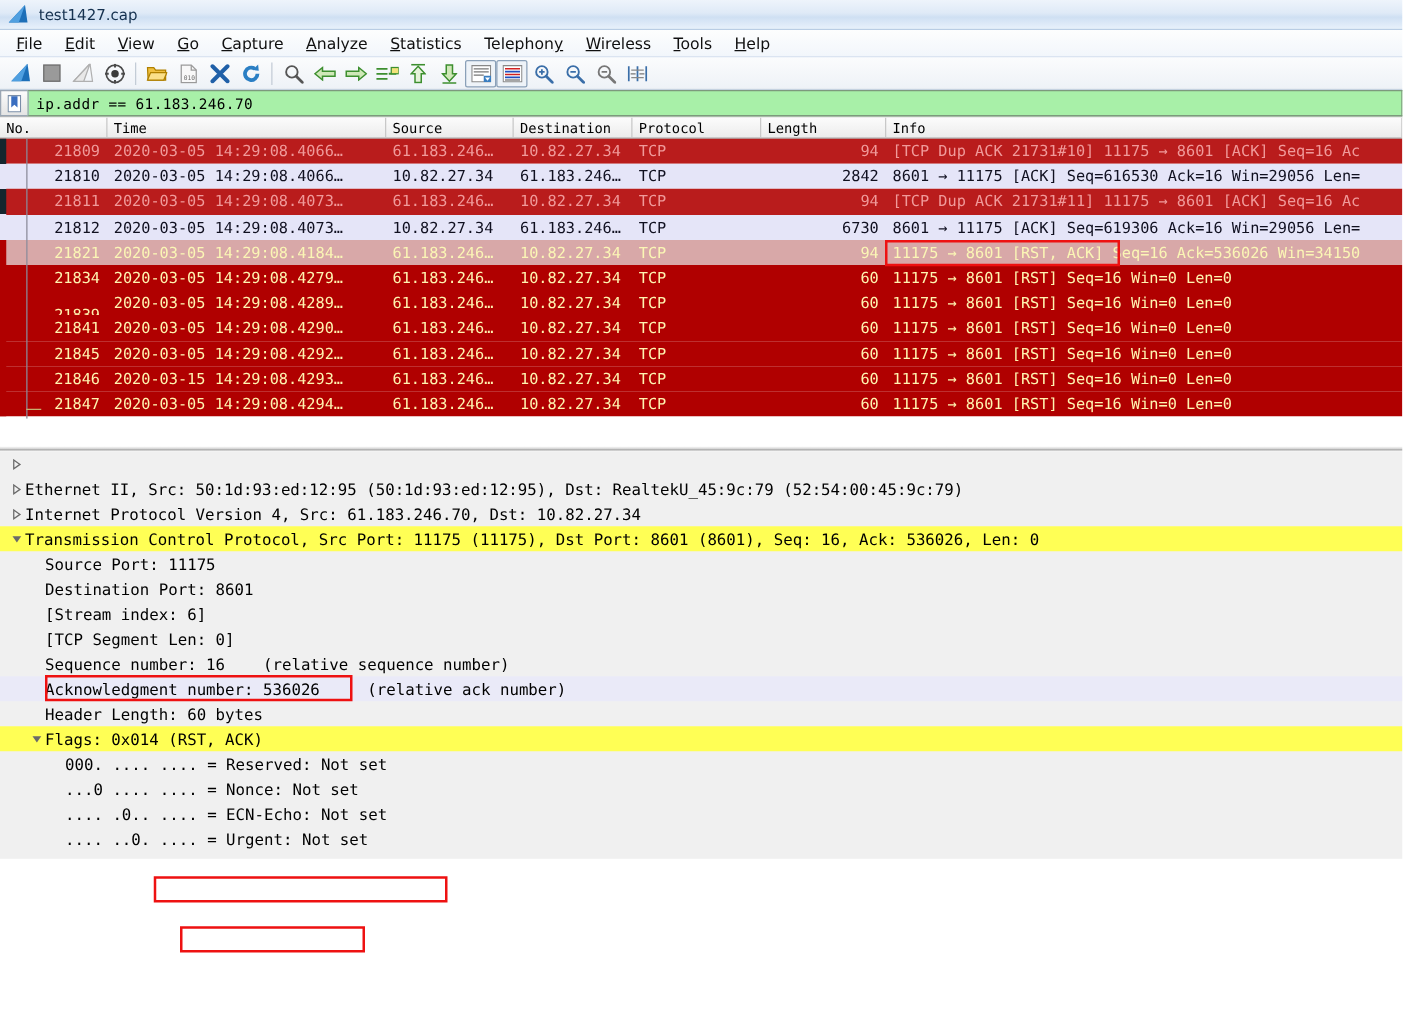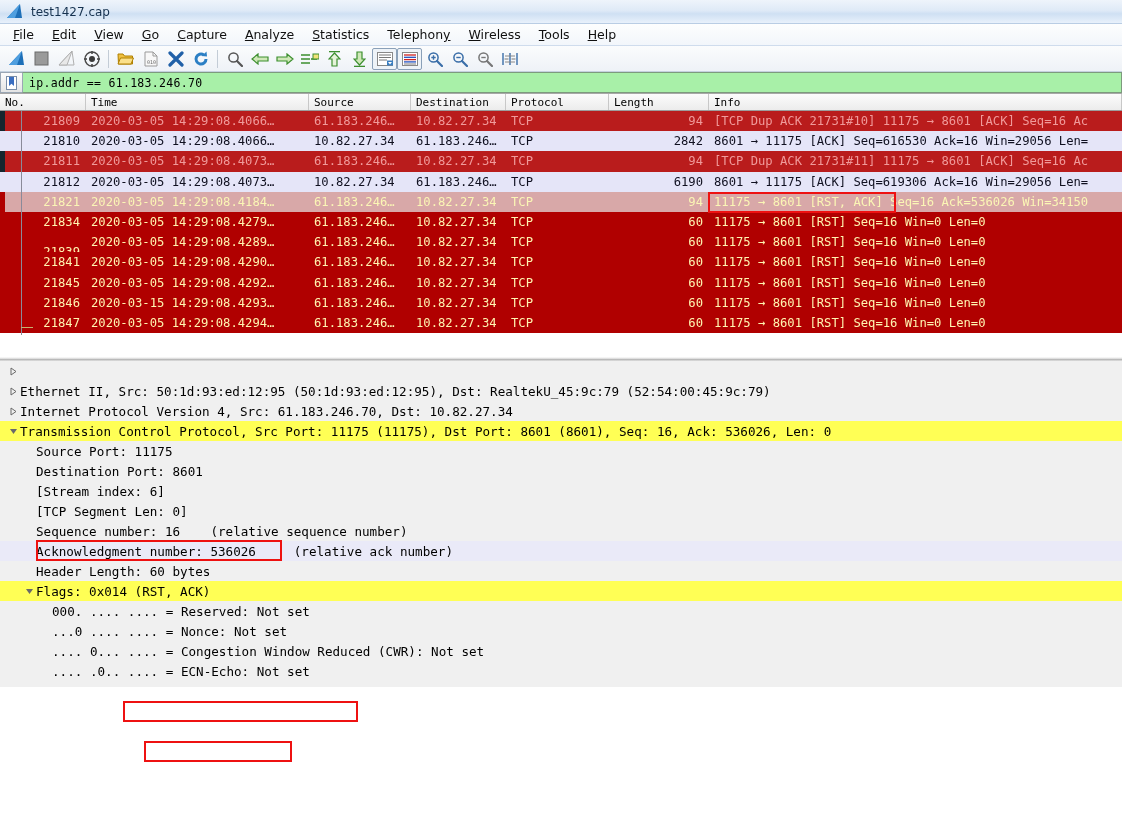--- a/index.html
+++ b/index.html
@@ -330,21 +330,21 @@
           <div class="c" style="width: 103px;">TCP</div>
           <div class="c len" style="width: 100px;">94</div>
           <div class="c" style="width: 413px;">[TCP Dup ACK 21731#11] 11175 → 8601 [ACK] Seq=16 Ac</div>
         </div>
         <div class="pl-row row-light">
           <div class="c num" style="width: 86px;">21812</div>
           <div class="c" style="width: 223px;">2020-03-05 14:29:08.4073…</div>
           <div class="c" style="width: 102px;">10.82.27.34</div>
           <div class="c" style="width: 95px;">61.183.246…</div>
           <div class="c" style="width: 103px;">TCP</div>
-          <div class="c len" style="width: 100px;">6190</div>
+          <div class="c len" style="width: 100px;">6730</div>
           <div class="c" style="width: 413px;">8601 → 11175 [ACK] Seq=619306 Ack=16 Win=29056 Len=</div>
         </div>
         <div class="pl-row row-sel">
           <div class="c num" style="width: 86px;">21821</div>
           <div class="c" style="width: 223px;">2020-03-05 14:29:08.4184…</div>
           <div class="c" style="width: 102px;">61.183.246…</div>
           <div class="c" style="width: 95px;">10.82.27.34</div>
           <div class="c" style="width: 103px;">TCP</div>
           <div class="c len" style="width: 100px;">94</div>
           <div class="c" style="width: 394px;">11175 → 8601 [RST, ACK] Seq=16 Ack=536026 Win=34150</div>
@@ -430,21 +430,20 @@
       <div class="d-row"><span class="twisty" style="margin-left: 23px;"></span><span class="dtext">[Stream index: 6]</span></div>
       <div class="d-row"><span class="twisty" style="margin-left: 23px;"></span><span class="dtext">[TCP Segment Len: 0]</span></div>
       <div class="d-row"><span class="twisty" style="margin-left: 23px;"></span><span class="dtext">Sequence number: 16    (relative sequence number)</span></div>
       <div class="d-row d-sel-ack"><span class="twisty" style="margin-left: 23px;"></span><span class="dtext">Acknowledgment number: 536026     (relative ack number)</span></div>
       <div class="d-row"><span class="twisty" style="margin-left: 23px;"></span><span class="dtext">Header Length: 60 bytes</span></div>
       <div class="d-row d-yellow"><span class="twisty" style="margin-left: 23px;"><svg width="9" height="7" viewBox="0 0 9 7">
             <path d="M1,1 L8,1 L4.5,6 Z" fill="#6a6a6a"></path>
           </svg></span><span class="dtext">Flags: 0x014 (RST, ACK)</span></div>
       <div class="d-row"><span class="twisty" style="margin-left: 39px;"></span><span class="dtext">000. .... .... = Reserved: Not set</span></div>
       <div class="d-row"><span class="twisty" style="margin-left: 39px;"></span><span class="dtext">...0 .... .... = Nonce: Not set</span></div>
-      <div class="d-row"><span class="twisty" style="margin-left: 39px;"></span><span class="dtext">.... 0... .... = Congestion Window Reduced (CWR): Not set</span></div>
       <div class="d-row"><span class="twisty" style="margin-left: 39px;"></span><span class="dtext">.... .0.. .... = ECN-Echo: Not set</span></div>
       <div class="d-row"><span class="twisty" style="margin-left: 39px;"></span><span class="dtext">.... ..0. .... = Urgent: Not set</span></div>
     </div>
 
 <div id="annotation-layer">
       <div class="redbox" style="left: 708px; top: 192px; width: 188px; height: 21px; border-color: rgb(238, 17, 17);"></div>
       <div class="redbox" style="left: 36px; top: 540px; width: 246px; height: 21px; border-color: rgb(238, 17, 17);"></div>
       <div class="redbox" style="left: 123px; top: 701px; width: 235px; height: 21px; border-color: rgb(238, 17, 17);"></div>
       <div class="redbox" style="left: 144px; top: 741px; width: 148px; height: 21px; border-color: rgb(238, 17, 17);"></div>
     </div>

